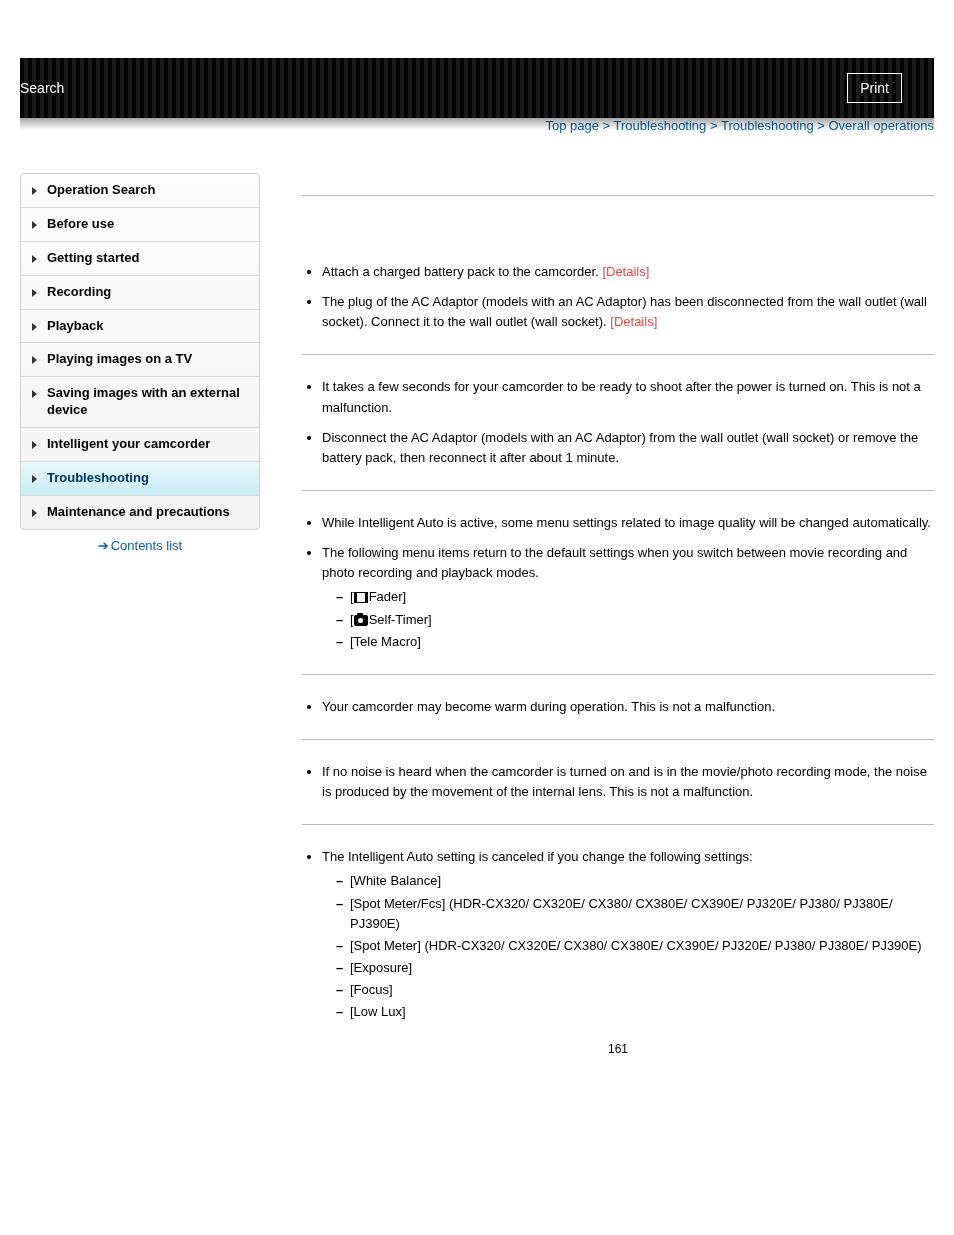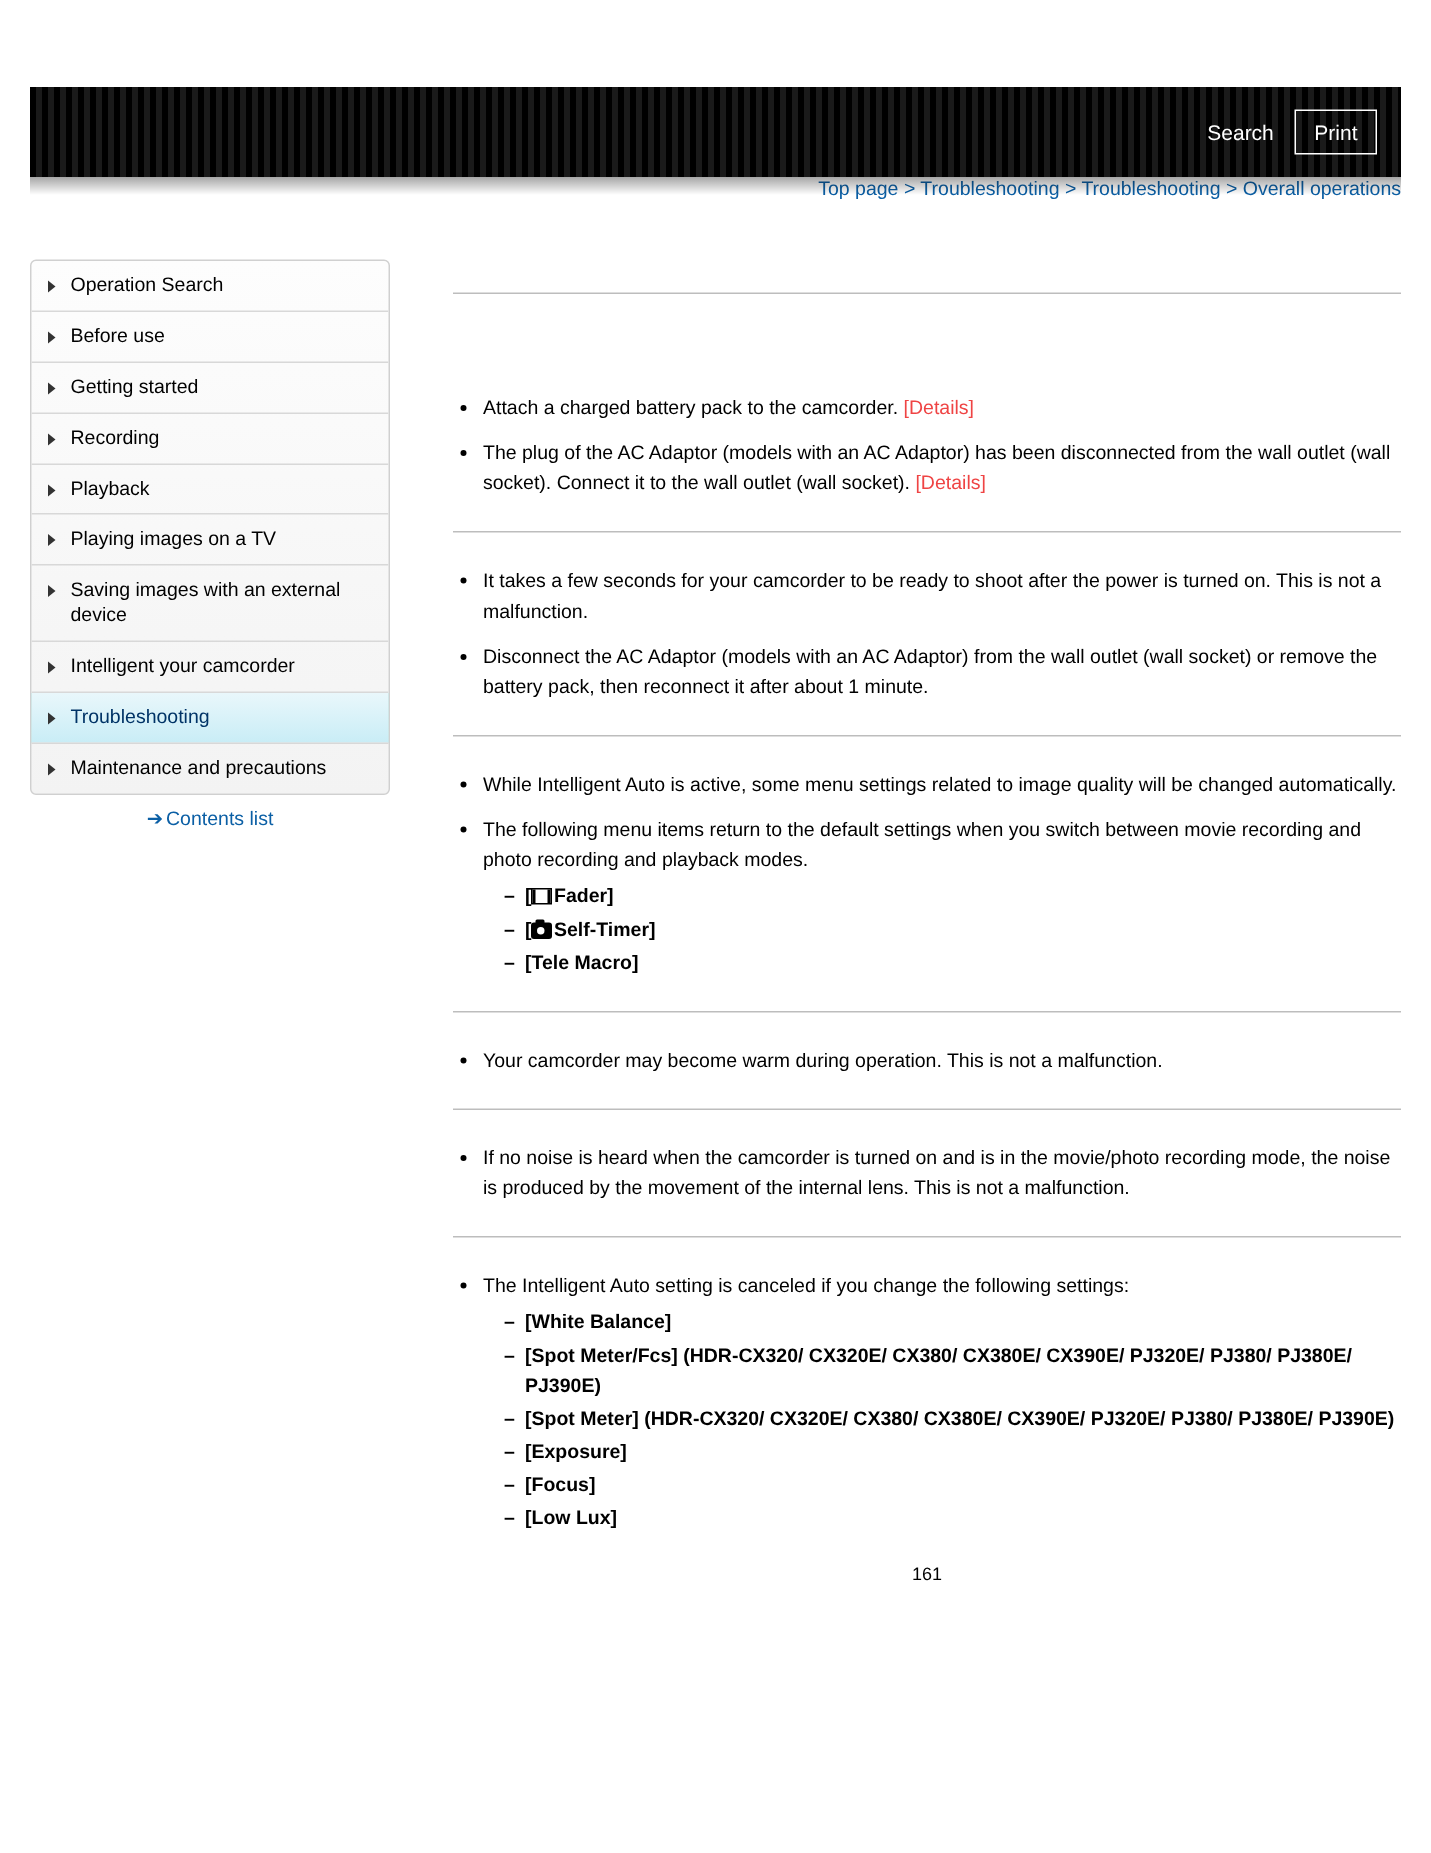--- a/index.html
+++ b/index.html
@@ -24,24 +24,24 @@
   }
   .header::after {
     content: "";
     position: absolute;
     left: 0; right: 0; bottom: -12px;
     height: 12px;
     background: linear-gradient(to bottom, rgba(0,0,0,0.35), rgba(0,0,0,0));
   }
   .header-inner {
     display: flex;
-    justify-content: flex-end;
+    justify-content: space-between;
     align-items: center;
     height: 100%;
-    padding-right: 16px;
+    padding-right: 32px;
     gap: 14px;
   }
   .search-btn {
     color: #fff;
     font-size: 14px;
     cursor: pointer;
   }
   .print-btn {
     color: #fff;
     font-size: 14px;
@@ -55,20 +55,21 @@
   }
   .sidebar {
     width: 240px;
     flex: 0 0 240px;
   }
   .nav {
     border: 1px solid #d0d0d0;
     border-radius: 4px;
     overflow: hidden;
     background: linear-gradient(#fdfdfd,#f3f3f3);
+    font-weight: bold;
   }
   .nav-item {
     border-bottom: 1px solid #d8d8d8;
     padding: 8px 10px 8px 26px;
     position: relative;
     font-size: 13px;
     color: #000;
     cursor: pointer;
     line-height: 1.3;
   }
@@ -126,21 +127,20 @@
     margin: 14px 0;
   }
   ul.bul > li {
     margin-bottom: 10px;
     line-height: 1.55;
   }
   ul.dash {
     list-style: none;
     padding-left: 14px;
     margin: 4px 0 0 0;
-    font-weight: bold;
   }
   ul.dash > li {
     position: relative;
     padding-left: 14px;
     margin-bottom: 2px;
     line-height: 1.55;
   }
   ul.dash > li::before {
     content: "–";
     position: absolute;

